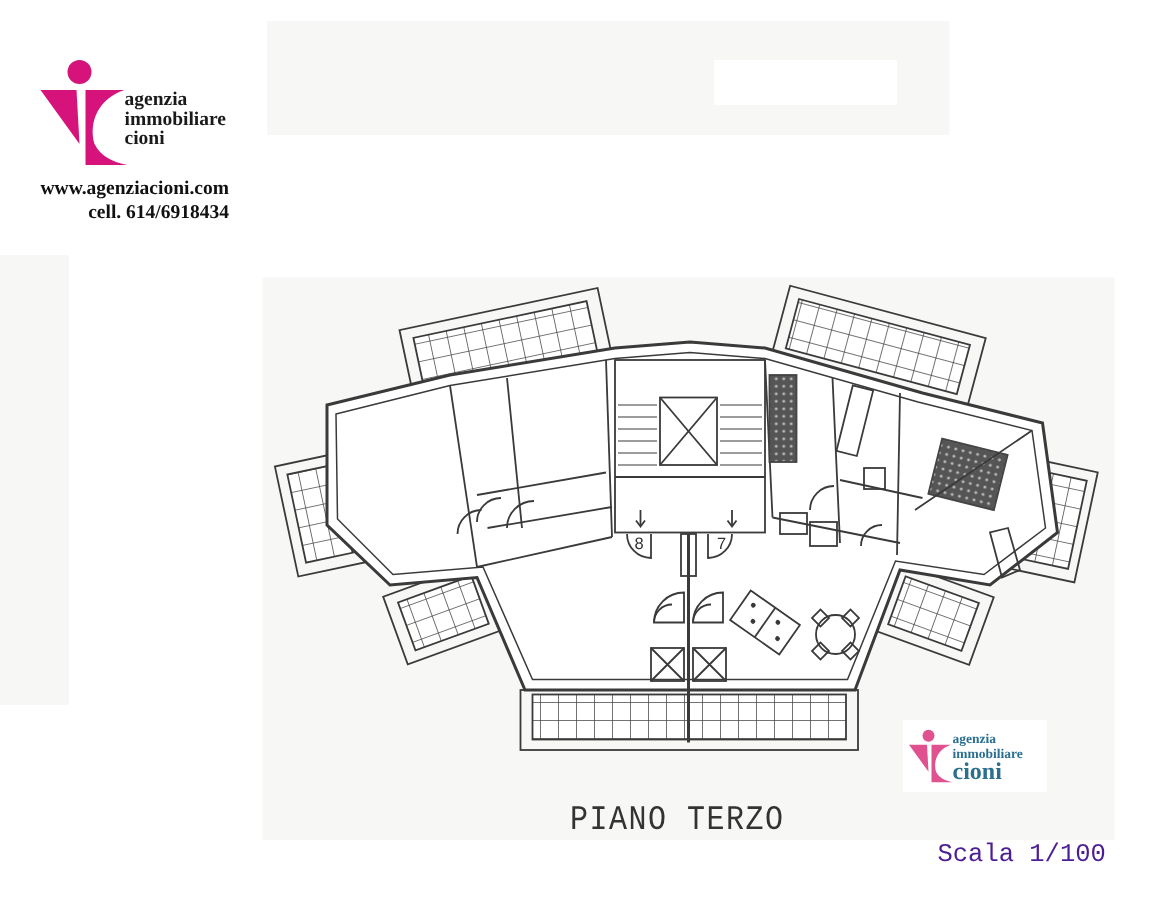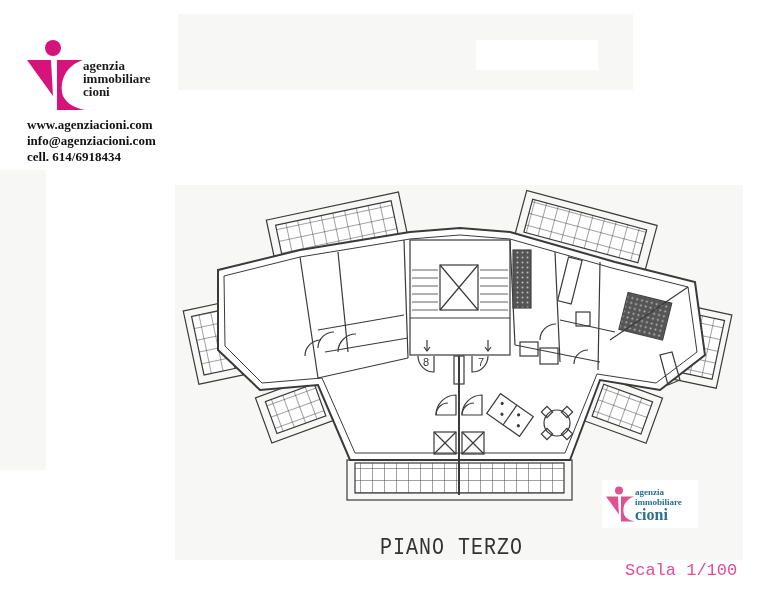--- a/index.html
+++ b/index.html
@@ -1,23 +1,23 @@
 <!DOCTYPE html>
 <html><head>
 <meta charset="utf-8">
 <style>
   html,body{margin:0;padding:0;background:#fff;}
   body{width:768px;height:605px;position:relative;overflow:hidden;font-family:"Liberation Serif",serif;}
   .scan{position:absolute;background:#f7f7f6;}
   .logo-box{position:absolute;background:#fff;}
   .logo-text{position:absolute;font-family:"Liberation Serif",serif;font-weight:bold;color:#1a1a1a;line-height:13px;font-size:13px;}
-  .contact{position:absolute;left:27px;top:117px;font-family:"Liberation Serif",serif;font-weight:bold;font-size:13px;line-height:16px;color:#111;}
+  .contact{position:absolute;left:27px;top:117px;font-family:"Liberation Serif",serif;font-weight:bold;font-size:13px;line-height:16px;color:#111;text-align:right;}
   .contact div{white-space:nowrap;}
   .plan-title{position:absolute;left:380px;top:536px;font-family:"Liberation Mono",monospace;font-size:20px;letter-spacing:1px;color:#333;transform:scaleY(1.15);}
-  .scale{position:absolute;left:625px;top:561px;font-family:"Liberation Mono",monospace;font-size:17px;color:#ec4899;}
+  .scale{position:absolute;left:625px;top:561px;font-family:"Liberation Mono",monospace;font-size:17px;color:#4c1d95;}
   .logo2-text{position:absolute;font-family:"Liberation Serif",serif;font-weight:bold;color:#2a6f8f;}
   svg{position:absolute;left:0;top:0;}
 </style>
 </head>
 <body>
 
 <div class="scan" style="left:178px;top:14px;width:455px;height:76px;"></div>
 <div class="logo-box" style="left:476px;top:40px;width:122px;height:30px;"></div>
 <div class="scan" style="left:0;top:170px;width:46px;height:300px;"></div>
 <div class="scan" style="left:175px;top:185px;width:568px;height:375px;"></div>
@@ -30,21 +30,20 @@
   </svg>
   <div class="logo-text" style="left:58px;top:21px;">
     <div>agenzia</div>
     <div>immobiliare</div>
     <div>cioni</div>
   </div>
 </div>
 
 <div class="contact">
   <div>www.agenziacioni.com</div>
-  <div>info@agenziacioni.com</div>
   <div>cell. 614/6918434</div>
 </div>
 
 <svg width="768" height="605" viewBox="0 0 768 605">
   <defs>
     <pattern id="tile" width="12" height="12" patternUnits="userSpaceOnUse">
       <rect width="12" height="12" fill="#fff"></rect>
       <path d="M0 0 H12 M0 0 V12" stroke="#444" stroke-width="1"></path>
     </pattern>
     <pattern id="dots" width="5" height="5" patternUnits="userSpaceOnUse">

